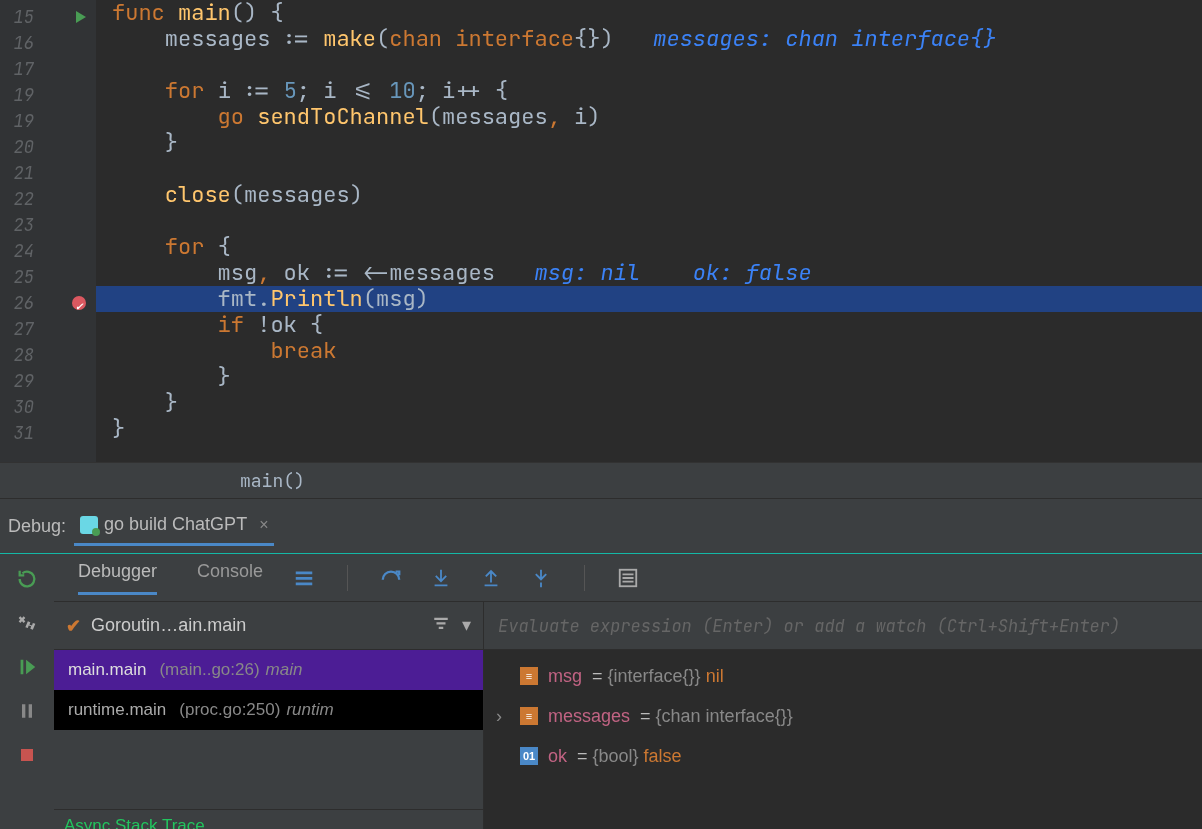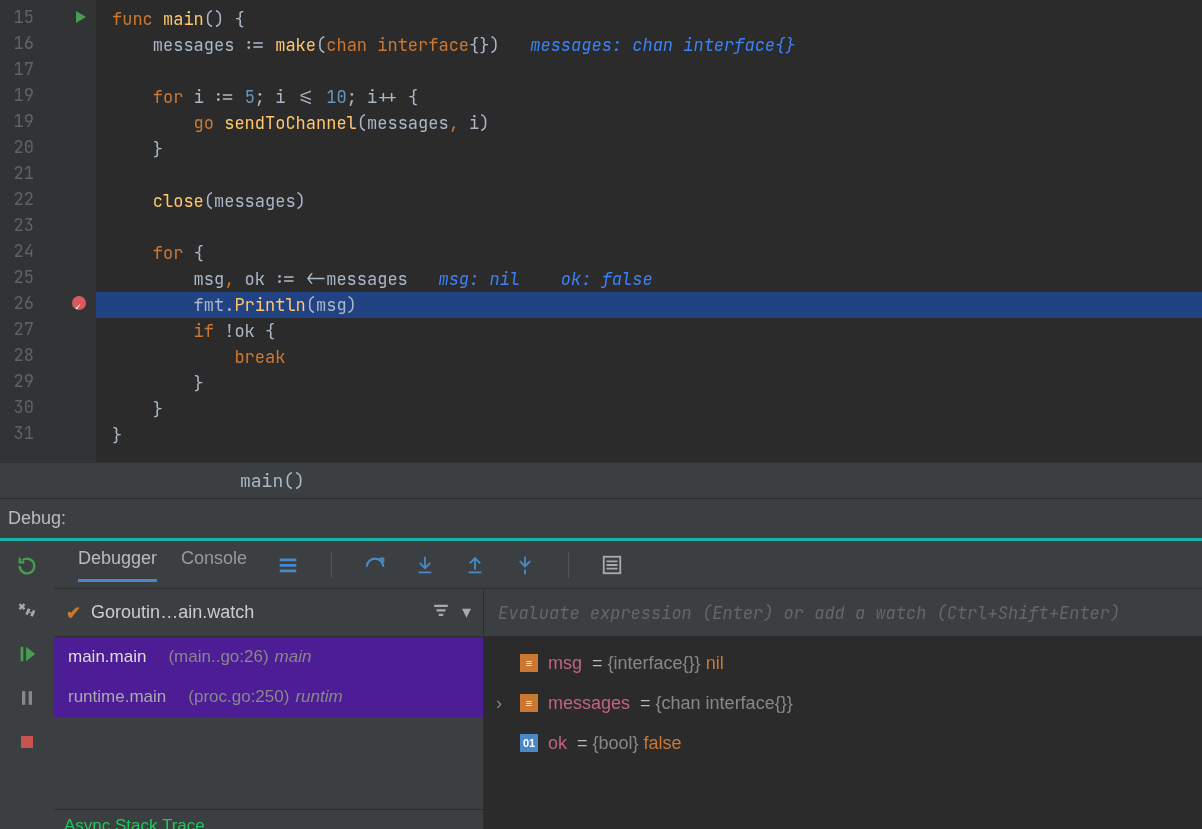--- a/index.html
+++ b/index.html
@@ -32,58 +32,59 @@
     font-size: 17px;
     line-height: 26px;
     color: #606366;
     padding-top: 4px;
     user-select: none;
   }
   .gutter-row {
     height: 26px;
     display: flex;
     padding-right: 10px;
+    font-style: italic;
   }
   .ln { width: 34px; text-align: right; }
   .gutter-icons { flex: 1; display:flex; justify-content:flex-end; gap:4px; align-items:center;}
   .run-icon {
     width:0;height:0;border-left:10px solid #499c54;border-top:6px solid transparent;border-bottom:6px solid transparent;
   }
   .bp-icon {
     width:14px;height:14px;border-radius:50%;background:#db5860;position:relative;
   }
   .bp-icon::after{
     content:"✓";color:#fff;font-size:10px;position:absolute;top:-2px;left:3px;font-weight:bold;
   }
   .code {
     flex:1;
     font-family:"JetBrains Mono","Consolas",monospace;
-    font-size:17px;
+    font-size:22px;
     line-height:26px;
-    padding-top:6px;
+    padding-top:0;
     white-space:pre;
   }
   .code-row { height:26px; padding-left:16px; }
   .code-row.hl { background:#214283; }
   .kw { color:#cc7832; }
   .fn { color:#ffc66d; }
   .ty { color:#cc7832; }
   .nm { color:#6897bb; }
   .pn { color:#a9b7c6; }
   .id { color:#a9b7c6; }
   .hint { color:#3b82f6; font-style:italic; }
   .context-bar {
     background:#3c3f41;height:36px;display:flex;align-items:center;
     font-family:"JetBrains Mono","Consolas",monospace;font-size:18px;color:#a9b7c6;
     padding-left:240px;border-top:1px solid #323232;
   }
   
   .debug-header {
-    height:43px;background:#3c3f41;display:flex;align-items:center;
-    padding:0 8px;border-top:1px solid #2d2d2d;border-bottom:3px solid #14b8a6;
+    height:56px;background:#3c3f41;display:flex;align-items:center;
+    padding:0 8px;border-top:1px solid #2d2d2d;border-bottom:1px solid #14b8a6;
     font-size:18px;color:#bbbbbb;gap:8px;
   }
   .tab-label { color:#bbbbbb; }
   .debug-tab {
     display:flex;align-items:center;gap:6px;padding:8px 6px;
     border-bottom:3px solid #4a88c7;color:#bbbbbb;font-size:18px;
   }
   .go-gopher {
     width:18px;height:18px;display:inline-block;
     background:#6ad7e5;border-radius:3px;position:relative;
@@ -91,41 +92,41 @@
   .go-gopher::after{content:"";position:absolute;right:-2px;bottom:-2px;width:8px;height:8px;border-radius:50%;background:#499c54;}
   .close-x { color:#888; font-size:16px; margin-left:6px; cursor:pointer;}
   .toolbar {
     height:48px;background:#3c3f41;display:flex;align-items:center;border-bottom:1px solid #2d2d2d;
   }
   .left-rail {
     width:54px;background:#3c3f41;display:flex;flex-direction:column;align-items:center;
     gap:18px;padding-top:12px;
   }
   .run-btn svg,.toolbar svg{display:block;}
-  .tabs { display:flex;gap:24px;padding-left:24px;font-size:18px;color:#999;}
+  .tabs { display:flex;gap:40px;padding-left:24px;font-size:18px;color:#999;}
   .tabs .active { color:#bbb;border-bottom:3px solid #4a88c7;padding-bottom:10px;}
   .tabs .tab { padding-bottom:10px; cursor:pointer;}
   .tool-icons { display:flex;gap:28px;padding-left:30px;color:#4a88c7;align-items:center;}
   .sep { width:1px;height:26px;background:#555;margin:0 4px;}
   .tool-icons svg { width:22px;height:22px;}
   .body-row { flex:1;display:flex;background:#2b2b2b;}
   .frames-panel { flex:0 0 430px;display:flex;flex-direction:column;background:#3c3f41;border-right:1px solid #2d2d2d;}
   .thread-row {
     height:48px;display:flex;align-items:center;padding:0 12px;gap:10px;color:#ccc;font-size:18px;border-bottom:1px solid #2d2d2d;background:#3c3f41;
   }
   .check { color:#cc7832;font-size:18px;font-weight:bold;}
   .thread-icons { margin-left:auto;display:flex;gap:12px;color:#aaa;}
   .frame-list { flex:1;background:#3c3f41;}
   .frame {
     height:40px;display:flex;align-items:center;padding:0 14px;font-size:17px;
     color:#aaa;overflow:hidden;white-space:nowrap;
   }
   .frame.sel { background:#4c1d95;color:#ddd;text-align:center;}
-  .frame.alt { background:#4c1d95;}
-  .frame .loc { color:#888;margin-left:22px;}
+  .frame.alt { background:#000000;}
+  .frame .loc { color:#888;margin-left:13px;}
   .frame .pkg { font-style:italic;color:#888;margin-left:6px;}
   .async-label { height:20px;padding:6px 10px;color:#22c55e;font-size:17px;background:#3c3f41;border-top:1px solid #2d2d2d;}
   .vars-panel { flex:1;display:flex;flex-direction:column;}
   .eval-row {
     height:48px;padding:0 14px;display:flex;align-items:center;color:#666;
     font-family:"JetBrains Mono","Consolas",monospace;font-size:17px;font-style:italic;
     border-bottom:1px solid #2d2d2d;background:#3c3f41;
   }
   .var-list { flex:1;background:#2b2b2b;padding:6px 0;}
   .var-row {
@@ -223,20 +224,25 @@
       </div>
     <div class="code" id="code"><div class="code-row"><span class="kw">func </span><span class="fn">main</span><span class="pn">() {</span></div><div class="code-row"><span class="id">    messages </span><span class="pn">:=</span><span class="pn"> </span><span class="fn">make</span><span class="pn">(</span><span class="ty">chan </span><span class="kw">interface</span><span class="pn">{})   </span><span class="hint">messages: chan interface{}</span></div><div class="code-row"><span class="pn"></span></div><div class="code-row"><span class="pn">    </span><span class="kw">for </span><span class="id">i </span><span class="pn">:=</span><span class="pn"> </span><span class="nm">5</span><span class="pn">; i </span><span class="pn">&lt;=</span><span class="pn"> </span><span class="nm">10</span><span class="pn">; i</span><span class="pn">++</span><span class="pn"> {</span></div><div class="code-row"><span class="pn">        </span><span class="kw">go </span><span class="fn">sendToChannel</span><span class="pn">(messages</span><span class="kw">,</span><span class="pn"> i)</span></div><div class="code-row"><span class="pn">    }</span></div><div class="code-row"><span class="pn"></span></div><div class="code-row"><span class="pn">    </span><span class="fn">close</span><span class="pn">(messages)</span></div><div class="code-row"><span class="pn"></span></div><div class="code-row"><span class="pn">    </span><span class="kw">for </span><span class="pn">{</span></div><div class="code-row"><span class="id">        msg</span><span class="kw">,</span><span class="id"> ok </span><span class="pn">:=</span><span class="pn"> &lt;-messages   </span><span class="hint">msg: nil    ok: false</span></div><div class="code-row hl"><span class="id">        fmt.</span><span class="fn">Println</span><span class="pn">(msg)</span></div><div class="code-row"><span class="pn">        </span><span class="kw">if </span><span class="pn">!ok {</span></div><div class="code-row"><span class="pn">            </span><span class="kw">break</span></div><div class="code-row"><span class="pn">        }</span></div><div class="code-row"><span class="pn">    }</span></div><div class="code-row"><span class="pn">}</span></div></div>
   </div>
   <div class="context-bar">
     <span>main()</span>
   </div>
 </div>
 
 <div class="debug-header">
   <span class="tab-label">Debug:</span>
+  <div class="debug-tab">
+    <span class="go-gopher"></span>
+    <span>go build ChatGPT</span>
+    <span class="close-x">×</span>
+  </div>
 </div>
 
 <div class="body-row">
 
   <div class="left-rail">
     <div class="rail-icon">
       <svg viewBox="0 0 24 24" width="22" height="22">
           <path fill="none" stroke="#499c54" stroke-width="2.5" d="M4 12a8 8 0 1 0 3-6.2M4 3v5h5"></path>
         </svg>
     </div>
@@ -304,21 +310,21 @@
             </svg>
           </span>
       </div>
     </div>
 
     <div style="flex:1;display:flex;">
 
       <div class="frames-panel">
         <div class="thread-row">
           <span class="check">✔</span>
-          <span>Goroutin…ain.watch</span>
+          <span>Goroutin…ain.main</span>
           <div class="thread-icons">
             <span><svg width="18" height="18" viewBox="0 0 24 24">
                   <path fill="#aaa" d="M3 5h18v3H3zM6 11h12v3H6zM9 17h6v3H9z"></path>
                 </svg></span>
             <span>▾</span>
           </div>
         </div>
         <div class="frame-list" id="frames">
             <div class="frame sel">
               <span>main.main</span>

